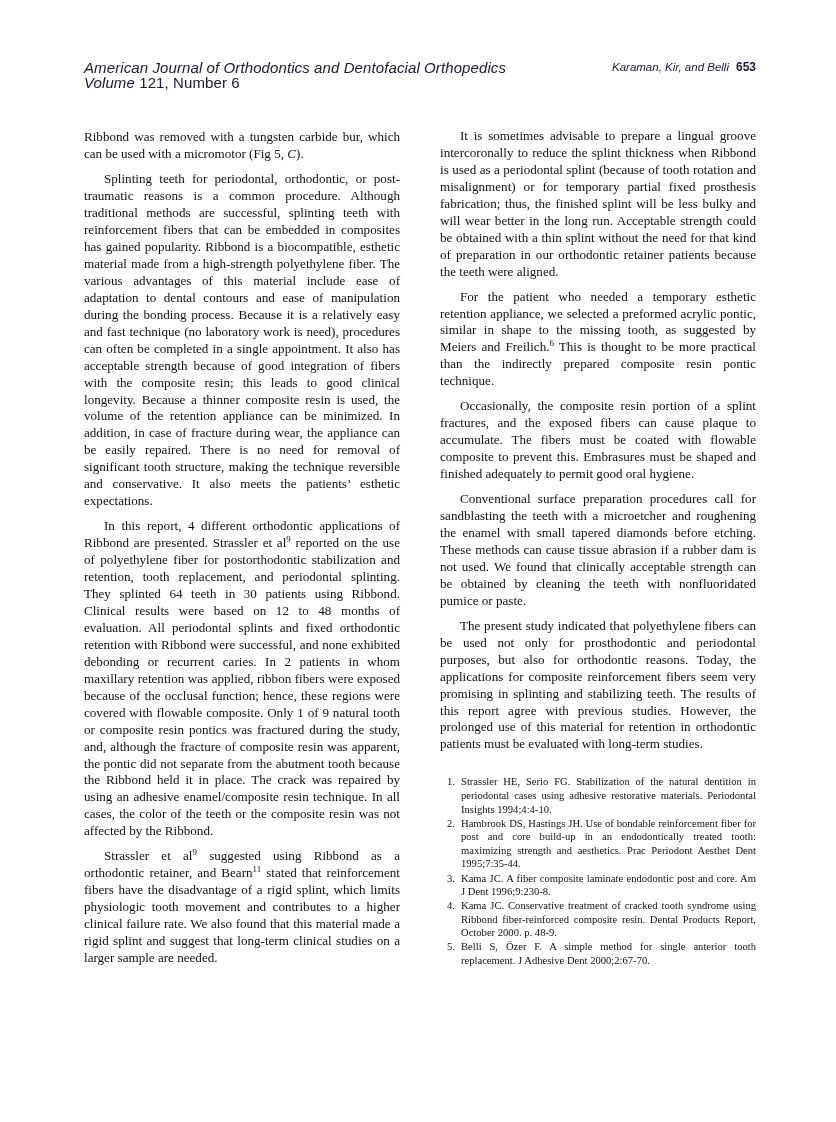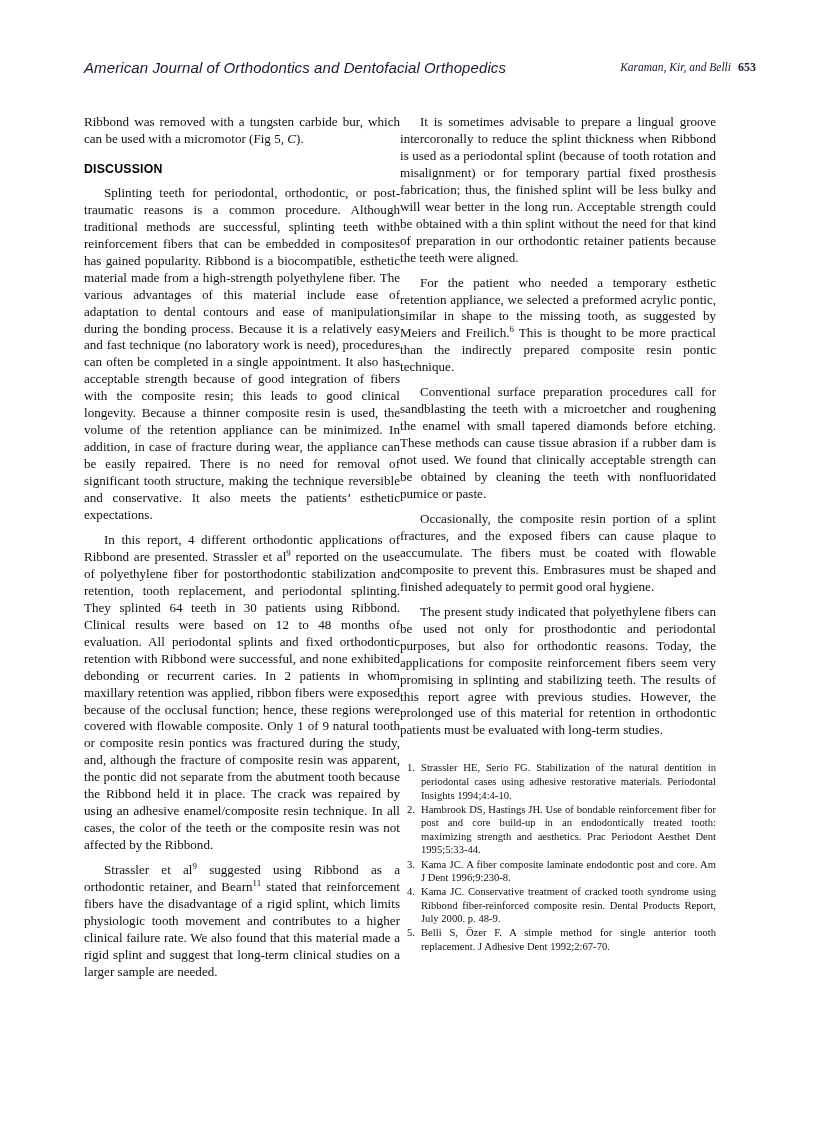--- a/index.html
+++ b/index.html
@@ -39,44 +39,46 @@
     font-style: italic;
     font-size: 15px;
     line-height: 15px;
     color: #1a1a2e;
     letter-spacing: 0.1px;
   }
   .rh-left .rh-line2 .rh-roman {
     font-style: normal;
   }
   .rh-right {
-    font-family: Liberation Serif, serif;
+    font-family: Liberation Sans, sans-serif;
     font-size: 11.5px;
     line-height: 15px;
     color: #1a1a2e;
     white-space: nowrap;
     text-align: right;
   }
   .rh-right .authors {
     font-style: italic;
   }
   .rh-right .folio {
     font-weight: bold;
     font-style: normal;
     margin-left: 7px;
     font-size: 12px;
   }
 
   
   .columns {
     position: absolute;
     left: 84px;
-    top: 114px;
+    top: 128px;
     width: 672px;
     display: flex;
+    gap: 40px;
+    align-items: center;
   }
   .col {
     width: 316px;
   }
 
   p.body-par {
     margin: 0;
     font-size: 13.1px;
     line-height: 16.95px;
     text-align: justify;
@@ -143,75 +145,75 @@
   }
 </style>
 </head>
 <body>
 
 <div class="page">
 
   <div class="running-head">
     <div class="rh-left">
       <div class="rh-line1">American Journal of Orthodontics and Dentofacial Orthopedics</div>
+      <div class="rh-line2"><span>Volume</span> <span class="rh-roman">121, Number 6</span></div>
     </div>
     <div class="rh-right">
       <span class="authors">Karaman, Kir, and Belli</span><span class="folio">653</span>
     </div>
   </div>
 
   <div class="columns">
 
     <div class="col">
 
       <p class="body-par noindent"><span>Ribbond was removed with a tungsten carbide bur, which can be used with a micromotor (Fig 5, </span><i>C</i><span>).</span></p>
 
-      <h2 class="section-head">DISCUSSION</h2>
 
       <p class="body-par">Splinting teeth for periodontal, orthodontic, or post-traumatic reasons is a common procedure. Although traditional methods are successful, splinting teeth with reinforcement fibers that can be embedded in composites has gained popularity. Ribbond is a biocompatible, esthetic material made from a high-strength polyethylene fiber. The various advantages of this material include ease of adaptation to dental contours and ease of manipulation during the bonding process. Because it is a relatively easy and fast technique (no laboratory work is need), procedures can often be completed in a single appointment. It also has acceptable strength because of good integration of fibers with the composite resin; this leads to good clinical longevity. Because a thinner composite resin is used, the volume of the retention appliance can be minimized. In addition, in case of fracture during wear, the appliance can be easily repaired. There is no need for removal of significant tooth structure, making the technique reversible and conservative. It also meets the patients’ esthetic expectations.</p>
 
       <p class="body-par"><span>In this report, 4 different orthodontic applications of Ribbond are presented. Strassler et al</span><sup>9</sup><span> reported on the use of polyethylene fiber for postorthodontic stabilization and retention, tooth replacement, and periodontal splinting. They splinted 64 teeth in 30 patients using Ribbond. Clinical results were based on 12 to 48 months of evaluation. All periodontal splints and fixed orthodontic retention with Ribbond were successful, and none exhibited debonding or recurrent caries. In 2 patients in whom maxillary retention was applied, ribbon fibers were exposed because of the occlusal function; hence, these regions were covered with flowable composite. Only 1 of 9 natural tooth or composite resin pontics was fractured during the study, and, although the fracture of composite resin was apparent, the pontic did not separate from the abutment tooth because the Ribbond held it in place. The crack was repaired by using an adhesive enamel/composite resin technique. In all cases, the color of the teeth or the composite resin was not affected by the Ribbond.</span></p>
 
       <p class="body-par"><span>Strassler et al</span><sup>9</sup><span> suggested using Ribbond as a orthodontic retainer, and Bearn</span><sup>11</sup><span> stated that reinforcement fibers have the disadvantage of a rigid splint, which limits physiologic tooth movement and contributes to a higher clinical failure rate. We also found that this material made a rigid splint and suggest that long-term clinical studies on a larger sample are needed.</span></p>
 
     </div>
 
     <div class="col">
 
       <p class="body-par">It is sometimes advisable to prepare a lingual groove intercoronally to reduce the splint thickness when Ribbond is used as a periodontal splint (because of tooth rotation and misalignment) or for temporary partial fixed prosthesis fabrication; thus, the finished splint will be less bulky and will wear better in the long run. Acceptable strength could be obtained with a thin splint without the need for that kind of preparation in our orthodontic retainer patients because the teeth were aligned.</p>
 
       <p class="body-par"><span>For the patient who needed a temporary esthetic retention appliance, we selected a preformed acrylic pontic, similar in shape to the missing tooth, as suggested by Meiers and Freilich.</span><sup>6</sup><span> This is thought to be more practical than the indirectly prepared composite resin pontic technique.</span></p>
 
+      <p class="body-par">Occasionally, the composite resin portion of a splint fractures, and the exposed fibers can cause plaque to accumulate. The fibers must be coated with flowable composite to prevent this. Embrasures must be shaped and finished adequately to permit good oral hygiene.</p>
+
       <p class="body-par">Conventional surface preparation procedures call for sandblasting the teeth with a microetcher and roughening the enamel with small tapered diamonds before etching. These methods can cause tissue abrasion if a rubber dam is not used. We found that clinically acceptable strength can be obtained by cleaning the teeth with nonfluoridated pumice or paste.</p>
-
-      <p class="body-par">Occasionally, the composite resin portion of a splint fractures, and the exposed fibers can cause plaque to accumulate. The fibers must be coated with flowable composite to prevent this. Embrasures must be shaped and finished adequately to permit good oral hygiene.</p>
 
       <p class="body-par">The present study indicated that polyethylene fibers can be used not only for prosthodontic and periodontal purposes, but also for orthodontic reasons. Today, the applications for composite reinforcement fibers seem very promising in splinting and stabilizing teeth. The results of this report agree with previous studies. However, the prolonged use of this material for retention in orthodontic patients must be evaluated with long-term studies.</p>
 
       <div class="references">
         <ol class="ref-list">
           <li>
               <span class="ref-num">1.</span>
               <span class="ref-text">Strassler HE, Serio FG. Stabilization of the natural dentition in periodontal cases using adhesive restorative materials. Periodontal Insights 1994;4:4-10.</span>
             </li>
           <li>
               <span class="ref-num">2.</span>
-              <span class="ref-text">Hambrook DS, Hastings JH. Use of bondable reinforcement fiber for post and core build-up in an endodontically treated tooth: maximizing strength and aesthetics. Prac Periodont Aesthet Dent 1995;5:33-44.</span>
+              <span class="ref-text">Hambrook DS, Hastings JH. Use of bondable reinforcement fiber for post and core build-up in an endodontically treated tooth: maximizing strength and aesthetics. Prac Periodont Aesthet Dent 1995;7:35-44.</span>
             </li>
           <li>
               <span class="ref-num">3.</span>
               <span class="ref-text">Kama JC. A fiber composite laminate endodontic post and core. Am J Dent 1996;9:230-8.</span>
             </li>
           <li>
               <span class="ref-num">4.</span>
-              <span class="ref-text">Kama JC. Conservative treatment of cracked tooth syndrome using Ribbond fiber-reinforced composite resin. Dental Products Report, July 2000. p. 48-9.</span>
+              <span class="ref-text">Kama JC. Conservative treatment of cracked tooth syndrome using Ribbond fiber-reinforced composite resin. Dental Products Report, October 2000. p. 48-9.</span>
             </li>
           <li>
               <span class="ref-num">5.</span>
-              <span class="ref-text">Belli S, Özer F. A simple method for single anterior tooth replacement. J Adhesive Dent 1992;2:67-70.</span>
+              <span class="ref-text">Belli S, Özer F. A simple method for single anterior tooth replacement. J Adhesive Dent 2000;2:67-70.</span>
             </li>
         </ol>
       </div>
 
     </div>
 
   </div>
 </div>
 
 </body></html>

